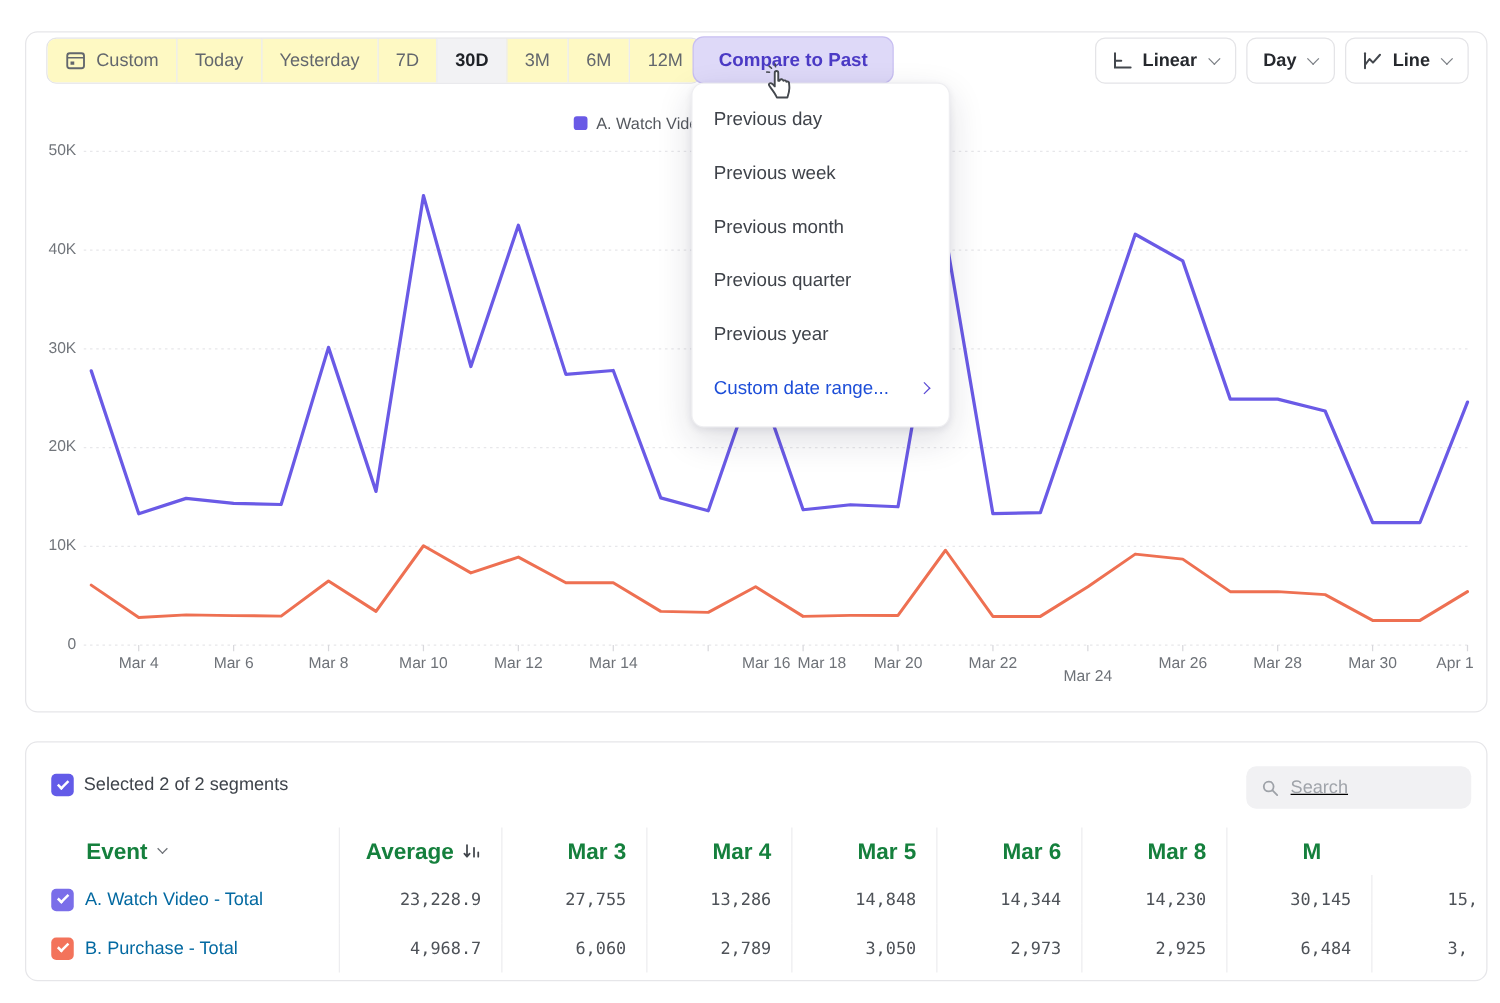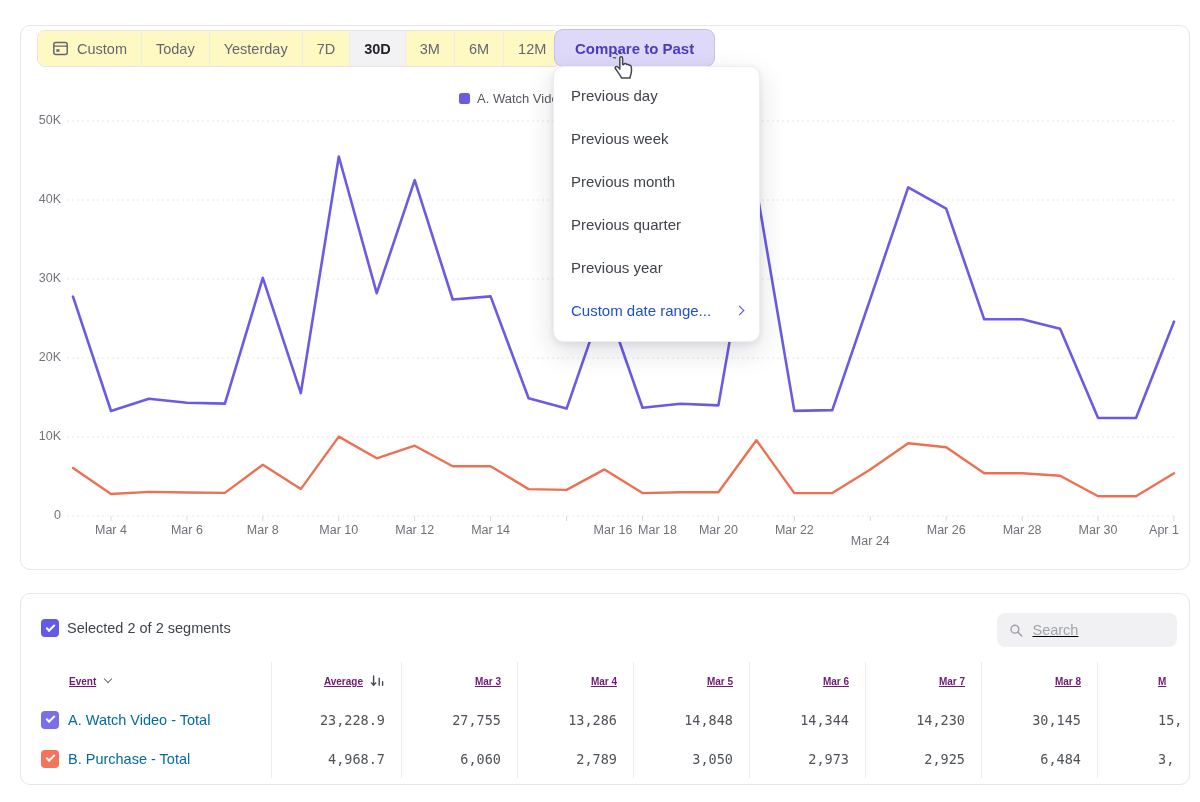--- a/index.html
+++ b/index.html
@@ -65,21 +65,21 @@
                       width:100%; font-family:inherit; }
   .search-box input::placeholder { color:#A0A4AA; }
 
   .grid-row { display:grid; grid-template-columns:250px 130px 116px 116px 116px 116px 116px 116px 1fr;
               position:relative; }
   #table { position:absolute; left:0; top:68px; right:0; }
   .grid-row > div { border-left:1px solid #EDEDF0; display:flex; align-items:center; justify-content:flex-end;
                     padding-right:16px; }
   .grid-row > div:first-child { border-left:0; justify-content:flex-start; padding-left:48px; }
   .grid-row > div.clip-col { justify-content:flex-start; padding-left:60px; overflow:hidden; white-space:nowrap; }
-  .header-row { height:38px; font-size:10px; font-weight:700; color:#701a75;text-decoration:underline; }
+  .header-row { height:38px; font-size:18px; font-weight:700; color:#15803d; }
   .data-row { height:39px; }
   .data-row > div.num { font-family:"DejaVu Sans Mono", monospace; font-size:13.5px; color:#4E5258; }
   .data-row > div:first-child { padding-left:20px; gap:9px; }
   .row-label { font-size:14.5px; color:#0369a1; white-space:nowrap; }
   .hdr-chev { display:inline-block; width:6px; height:6px; border-right:1.6px solid #6B6F75;
               border-bottom:1.6px solid #6B6F75; transform:rotate(45deg); margin-left:9px; position:relative; top:-2px;}
 </style>
 </head>
 <body>
 
@@ -114,20 +114,42 @@
       </button>
       <button class="seg">
         <span>12M</span>
       </button>
     </div>
 
   <button class="compare-btn">
     <span>Compare to Past</span>
   </button>
 
+  <div class="right-btns">
+    <button class="tool-btn">
+      <svg class="icon-svg" width="16" height="15" viewBox="0 0 16 15" fill="none" stroke="#43474D" stroke-width="1.6" stroke-linecap="round">
+        <path d="M2 1.5v11.5h12.5"></path>
+          <path d="M2 7.5h5"></path>
+      </svg>
+      <span>Linear</span>
+      <span class="chev"></span>
+    </button>
+    <button class="tool-btn">
+      <span>Day</span>
+      <span class="chev"></span>
+    </button>
+    <button class="tool-btn">
+      <svg class="icon-svg" width="16" height="15" viewBox="0 0 16 15" fill="none" stroke="#43474D" stroke-width="1.6" stroke-linecap="round" stroke-linejoin="round">
+        <path d="M2 1.5v12"></path>
+          <path d="M2 11l3.6-4.8 2.8 2.9 5.6-6.3"></path>
+      </svg>
+      <span>Line</span>
+      <span class="chev"></span>
+    </button>
+  </div>
 
   <div class="legend">
       <div class="legend-item">
         <span class="legend-swatch" style="background:#6A5AE6"></span>
         <span>A. Watch Video</span>
       </div>
       <div class="legend-item">
         <span class="legend-swatch" style="background:#EE7052"></span>
         <span>B. Purchase</span>
       </div>
@@ -236,23 +258,20 @@
         <div>
           <span>Mar 4</span>
         </div>
         <div>
           <span>Mar 5</span>
         </div>
         <div>
           <span>Mar 6</span>
         </div>
         <div>
-          <span>Mar 7</span>
-        </div>
-        <div>
           <span>Mar 8</span>
         </div>
         <div class="clip-col">
           <span>M</span>
         </div>
       </div>
     <div id="table-body">
         <div class="grid-row data-row">
           <div>
             <span class="checkbox" style="background:#7A6EE9">

